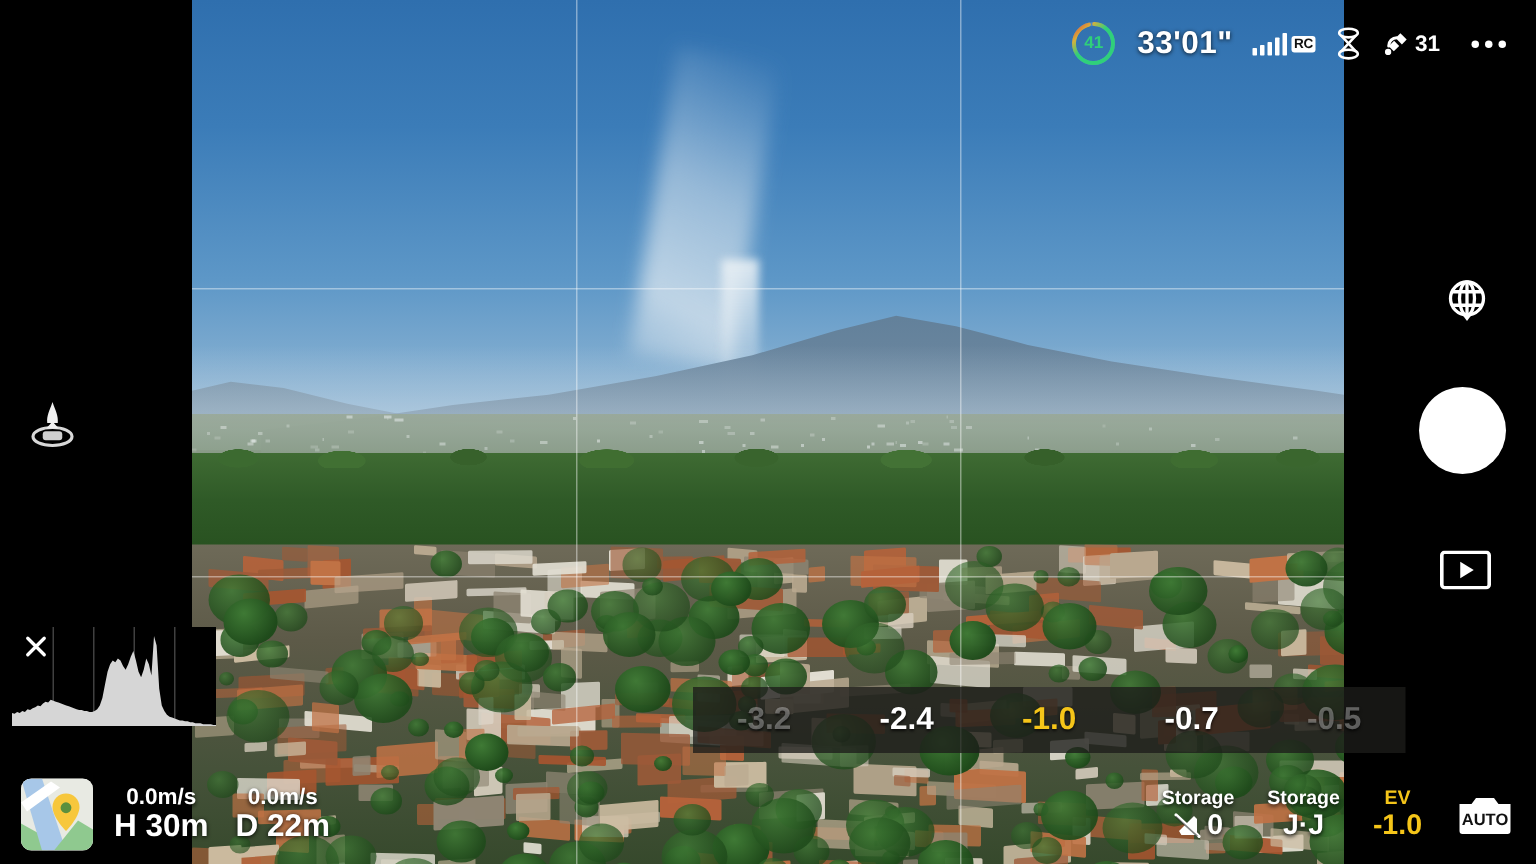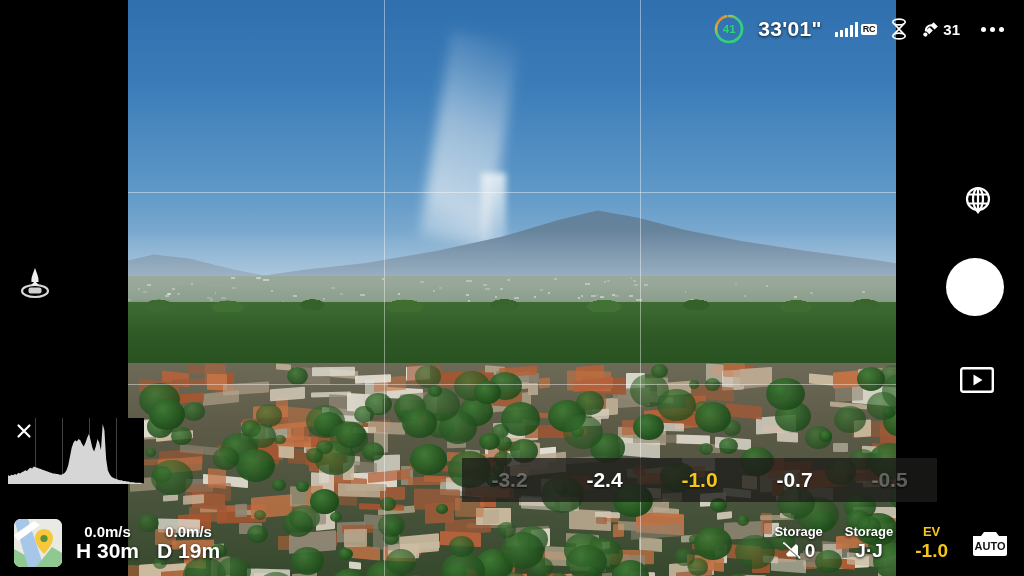--- a/index.html
+++ b/index.html
@@ -978,21 +978,21 @@
       </svg>
     </div>
 
     <div class="telemetry">
       <div class="tcol">
         <div class="sp">0.0m/s</div>
         <div class="big">H 30m</div>
       </div>
       <div class="tcol">
         <div class="sp">0.0m/s</div>
-        <div class="big">D 19m</div>
+        <div class="big">D 22m</div>
       </div>
     </div>
 
     <div class="cam-status">
       <div class="cs-col">
         <div class="lbl">Storage</div>
         <div class="storage-row">
           <svg width="20" height="20" viewBox="0 0 20 20" aria-hidden="true">
             <path d="M4 14 L14 4 L16 6 L16 15 a1.6 1.6 0 0 1 -1.6 1.6 L5.6 16.6 Z" fill="#ffffff"></path>
             <path d="M2 3.2 L17.4 17.6" stroke="#ffffff" stroke-width="2.1" stroke-linecap="round"></path>

